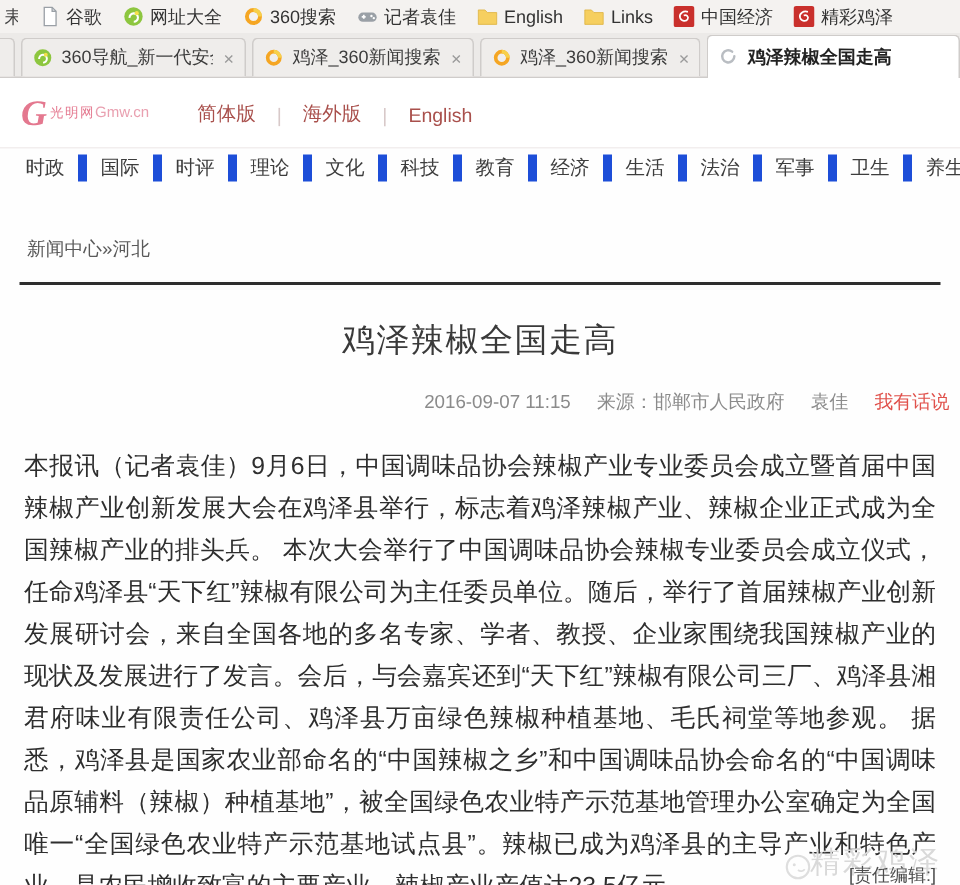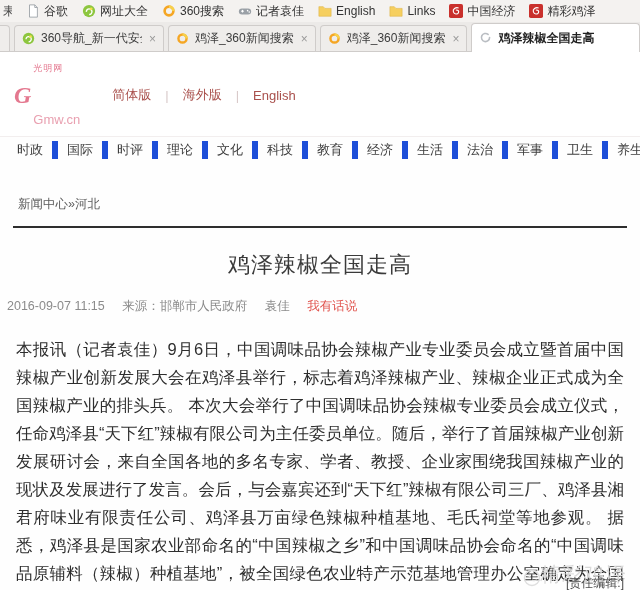--- a/index.html
+++ b/index.html
@@ -25,39 +25,39 @@
   .tab .t-close { color:#9a9a9a; font-size:12px; margin-left:2px; cursor:pointer; }
   .tab.active { background:#fff; height:29px; margin-bottom:-1px; max-width:170px;
     border-radius:4px 4px 0 0; font-weight:bold; color:#222; flex:1; }
 
   
   .site-header { display:flex; align-items:center; gap:18px; padding:12px 0 10px 14px;
     background:#fff; }
   .logo { display:flex; align-items:center; gap:2px; cursor:pointer; }
   .logo-g { font-family:"Liberation Serif","DejaVu Serif",serif; font-style:italic;
     font-size:24px; font-weight:bold; color:#e4788f; line-height:1; }
-  .logo-stack { display:flex; flex-direction:column; line-height:1;gap:40px; }
+  .logo-stack { display:flex; flex-direction:row; line-height:1; }
   .logo-cn { font-size:9px; color:#e4788f; letter-spacing:1px; }
-  .logo-en { font-size:13px; color:#e9a0b0; }
+  .logo-en { font-size:10px; color:#e9a0b0; }
   .editions { display:flex; align-items:center; font-size:13px; }
   .edition { color:#a9504c; padding:0 14px; cursor:pointer;text-align:right; }
   .ed-sep { color:#d8c9c9; }
 
   .site-nav { display:flex; width:103%; justify-content:space-between; align-items:center;
     height:26px; border-top:1px solid #f2eeee; overflow:hidden; padding-left:8px;
     font-size:13px; color:#3d3d3d; }
   .nav-item { padding:0 9px; border-right:6px solid #1d4ed8; white-space:nowrap; cursor:pointer; }
   .nav-item:last-child { border-right:none; }
 
   
   .breadcrumb { margin:34px 11px 0 18px; font-size:12.5px; color:#5a5a5a; cursor:pointer; }
   .rule { height:0; border-top:2px solid #2e2e2e; margin:13px 13px 0 13px; }
   .art-title { text-align:center; margin-top:22px; font-size:22px; font-weight:400;
     color:#3a3a3a; letter-spacing:1px; }
-  .art-meta { text-align:left; margin-top:18px; font-size:12.5px; color:#8b8b8b; }
+  .art-meta { text-align:right; margin-top:18px; font-size:12.5px; color:#8b8b8b; }
   .art-meta span { margin:0 7px; }
   .comment-link { color:#e0514b; cursor:pointer; }
   .art-body { margin:20px 16px 0 16px; font-size:16.5px; line-height:28px; color:#2e2e2e;
     text-align:justify; }
 
   .watermark { position:absolute; right:12px; bottom:2px; display:flex; align-items:center;
     gap:4px; font-size:20px; color:#d9d9d9; letter-spacing:2px; }
   .editor-note { position:absolute; right:16px; bottom:-2px; font-size:12px; color:#4c4c4c; }
 </style>
 </head>

